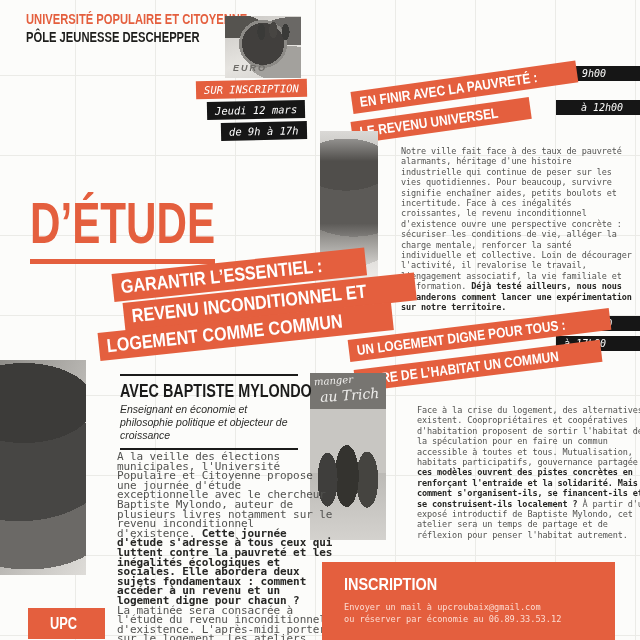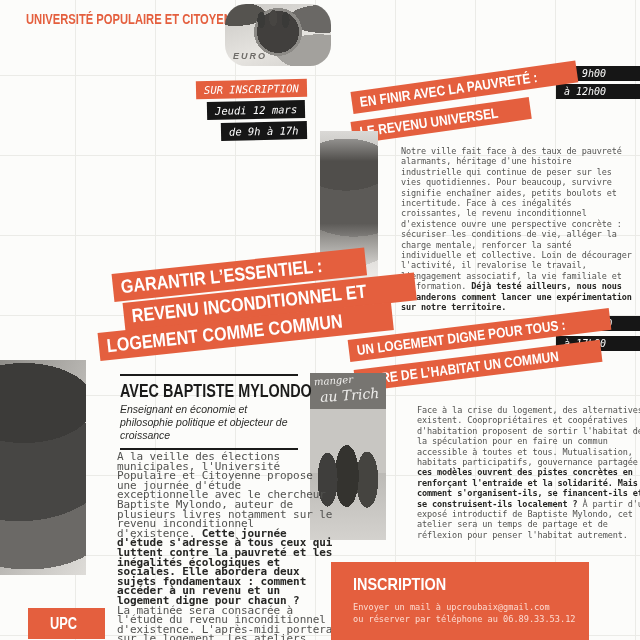--- a/index.html
+++ b/index.html
@@ -52,27 +52,27 @@
   .body-left{font-size:11px;line-height:9.6px;letter-spacing:-0.1px;}
 
   
   .speaker{left:120px;top:374px;width:178px;color:#1b1b1a;}
   .speaker .rule{border-top:2px solid #1b1b1a;}
   .speaker h2{margin:5px 8px 1px 0;font-size:18px;font-weight:700;}
   .speaker .sub{font-style:italic;font-size:10.5px;line-height:13px;color:#2c2c2a;margin:0 0 6px 0;}
 
   
   .photo{overflow:hidden;}
-  .photo-top{left:225px;top:4px;width:106px;height:62px;
+  .photo-top{left:225px;top:16px;width:76px;height:62px;
     background:
       radial-gradient(circle 25px at 50% 45%, #413f3d 0 21px, #8c8a86 21px 24px, rgba(0,0,0,0) 24px),
       radial-gradient(ellipse 30px 12px at 10% 16%, #55534f 0 100%, rgba(0,0,0,0) 100%),
       radial-gradient(ellipse 34px 14px at 92% 24%, #6a6865 0 100%, rgba(0,0,0,0) 100%),
       radial-gradient(ellipse 42px 18px at 88% 78%, #a3a19d 0 100%, rgba(0,0,0,0) 100%),
-      linear-gradient(160deg, #c9c7c3, #e6e4e0 60%, #d2d0cc); border-radius: 21px;}
+      linear-gradient(160deg, #c9c7c3, #e6e4e0 60%, #d2d0cc);}
   .figures{position:absolute;left:31px;top:6px;width:36px;height:18px;
     background:
       radial-gradient(ellipse 4px 8px at 15% 55%, #3a3a38 0 100%, rgba(0,0,0,0) 100%),
       radial-gradient(ellipse 4px 8px at 48% 45%, #474542 0 100%, rgba(0,0,0,0) 100%),
       radial-gradient(ellipse 4px 8px at 82% 55%, #3a3a38 0 100%, rgba(0,0,0,0) 100%);}
   .euro-cap{position:absolute;left:8px;bottom:5px;font-weight:700;font-style:italic;
     font-size:9px;letter-spacing:2px;color:#6e6c68;}
   .photo-strip{left:320px;top:131px;width:58px;height:168px;
     background:
       linear-gradient(to bottom, rgba(244,243,241,.55), rgba(244,243,241,0) 18%, rgba(244,243,241,0) 55%, #edebe8 88%, #f4f3f1),
@@ -93,58 +93,62 @@
     color:#efeeec;transform:rotate(-4deg);}
   .photo-store .c1{left:4px;top:2px;font-size:10px;}
   .photo-store .c2{left:10px;top:14px;font-size:14px;}
   .photo-store .people{position:absolute;left:6px;bottom:28px;width:64px;height:72px;
     background:
       radial-gradient(ellipse 10px 27px at 18% 55%, #3f3e3c 0 100%, rgba(0,0,0,0) 100%),
       radial-gradient(ellipse 12px 31px at 48% 50%, #34332f 0 100%, rgba(0,0,0,0) 100%),
       radial-gradient(ellipse 11px 28px at 80% 55%, #454440 0 100%, rgba(0,0,0,0) 100%);}
 
   
-  .inscription{left:331px;top:562px;width:258px;height:78px;background:#e45f3e;color:#fff;}
+  .inscription{left:322px;top:562px;width:293px;height:78px;background:#e45f3e;color:#fff;}
   .inscription h2{margin:13px 0 6px 22px;font-size:17px;font-weight:700;}
   .inscription .line{margin-left:22px;font-family:"DejaVu Sans Mono",monospace;
     font-size:8.6px;line-height:12px;color:rgba(255,236,229,.88);}
 
   
   .upc{left:28px;top:608px;width:77px;height:31px;background:#e45f3e;color:#fff;
     font-weight:700;font-size:16px;display:flex;align-items:center;justify-content:center;}
 </style>
 </head>
 <body>
 
 <div id="poster">
 
   <div class="abs org">
     <div class="l1"><span class="sq">UNIVERSITÉ POPULAIRE ET CITOYENNE</span></div>
+    <div><span class="sq">PÔLE JEUNESSE DESCHEPPER</span></div>
   </div>
 
   <div class="abs photo photo-top">
     <div class="figures"></div>
     <span class="euro-cap">EURO</span>
   </div>
 
 
   <div class="abs tbox" style="left:556px;top:66px;">de 9h00</div>
-  <div class="abs tbox" style="left:556px;top:84px;">à 12h00</div>
+  <div class="abs tbox" style="left:556px;top:100px;text-align:center;">à 12h00</div>
 
   <div class="abs regbox orange" style="left:196px;top:80px;">SUR INSCRIPTION</div>
   <div class="abs regbox black" style="left:207px;top:101px;">Jeudi 12 mars</div>
   <div class="abs regbox black" style="left:221px;top:122px;">de 9h à 17h</div>
 
   <div class="abs banner small rot8" style="left:352px;top:92px;">
     <span class="sq85">EN FINIR AVEC LA PAUVRETÉ :</span>
   </div>
   <div class="abs banner small rot8" style="left:352px;top:122px;">
     <span class="sq85">LE REVENU UNIVERSEL</span>
   </div>
 
+  <div class="abs big-title" style="top:190px;">
+    <span class="sq75">D’ÉTUDE</span>
+  </div>
 
   <div class="abs photo photo-strip"></div>
 
   <div class="abs mono body-right" style="left:401px;top:146px;width:231px;">
     <p>
       <span>Notre ville fait face à des taux de pauvreté alarmants, héritage d'une histoire industrielle qui continue de peser sur les vies quotidiennes. Pour beaucoup, survivre signifie enchaîner aides, petits boulots et incertitude. Face à ces inégalités croissantes, le revenu inconditionnel d'existence ouvre une perspective concrète : sécuriser les conditions de vie, alléger la charge mentale, renforcer la santé individuelle et collective. Loin de décourager l'activité, il revalorise le travail, l'engagement associatif, la vie familiale et la formation. </span><span class="b">Déjà testé ailleurs, nous nous demanderons comment lancer une expérimentation sur notre territoire.</span>
     </p>
   </div>
 
   <div class="abs banner big rot6" style="left:113px;top:274px;">
@@ -192,20 +196,20 @@
 
   <div class="abs mono body-right" style="left:401px;top:405px;width:236px;margin-left:16px;">
     <p>
       <span>Face à la crise du logement, des alternatives existent. Coopropriétaires et coopératives d'habitation proposent de sortir l'habitat de la spéculation pour en faire un commun accessible à toutes et tous. Mutualisation, habitats participatifs, gouvernance partagée : </span><span class="b">ces modèles ouvrent des pistes concrètes en renforçant l'entraide et la solidarité. Mais comment s'organisent-ils, se financent-ils et se construisent-ils localement ? </span><span>À partir d'un exposé introductif de Baptiste Mylondo, cet atelier sera un temps de partage et de réflexion pour penser l'habitat autrement.</span>
     </p>
   </div>
 
   <div class="abs inscription">
     <h2><span class="sq85">INSCRIPTION</span></h2>
     <div class="line">Envoyer un mail à upcroubaix@gmail.com</div>
-    <div class="line">ou réserver par téléphone au 06.89.33.53.12</div>
+    <div class="line">ou réserver par économie au 06.89.33.53.12</div>
   </div>
 
   <div class="abs upc">
     <span class="sq">UPC</span>
   </div>
 
 </div>
 
 </body></html>

